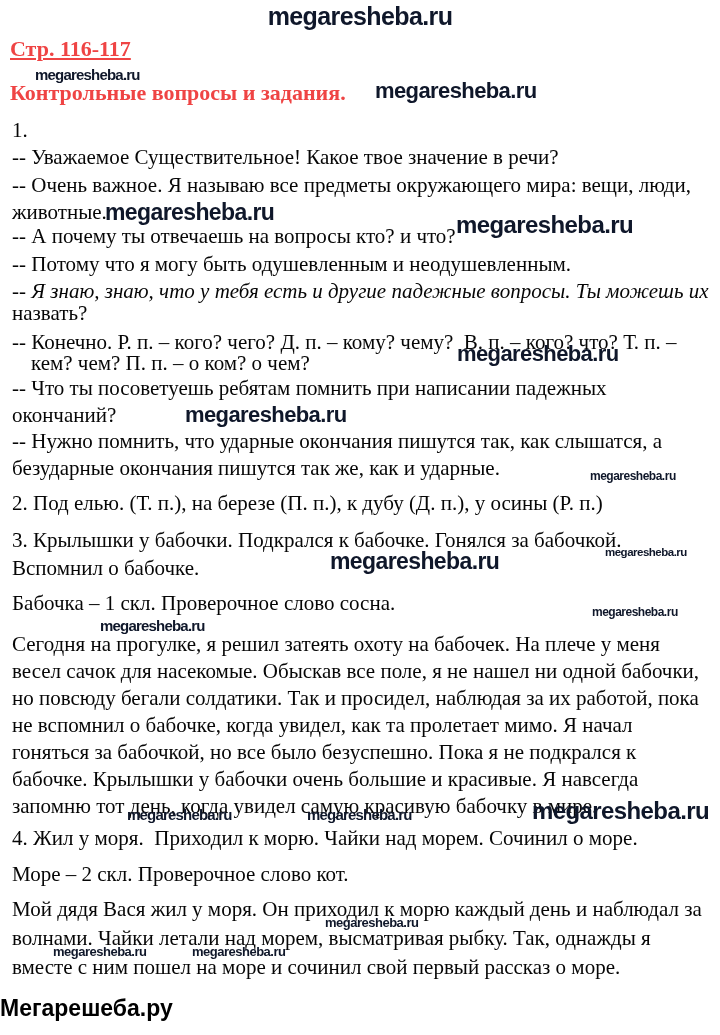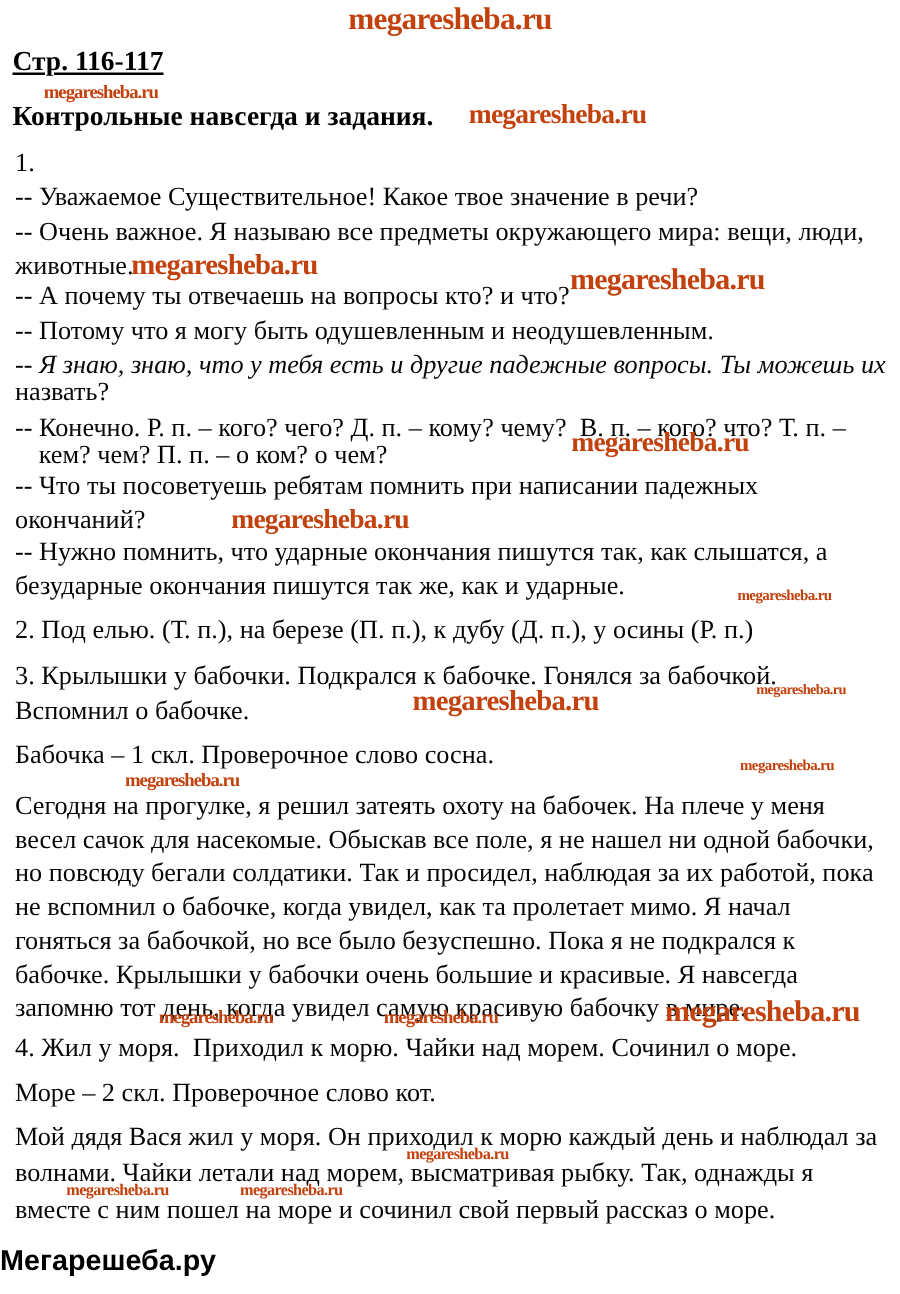--- a/index.html
+++ b/index.html
@@ -6,25 +6,25 @@
   .page {
     position:relative; width:720px; height:1035px; background:#ffffff;
     color:#000; font-family:"Liberation Serif", serif; overflow:hidden;
   }
   .line {
     position:absolute; left:12px; font-size:21px; line-height:24px;
     white-space:pre; color:#060606;
   }
   .head {
     position:absolute; left:10px; font-weight:bold; font-size:22px;
-    white-space:pre; color:#000000;
+    white-space:pre; color:#ef4444;
   }
   .wm {
-    position:absolute; font-family:Liberation Serif, serif;
-    font-weight:bold; letter-spacing:-0.6px; white-space:pre; color:#c2410c;
+    position:absolute; font-family:Liberation Sans, sans-serif;
+    font-weight:bold; letter-spacing:-0.6px; white-space:pre; color:#0f172a;
   }
   .wm-top { left:0; right:0; top:2px; text-align:center; font-size:25px; }
   .wm-lg  { font-size:23px; }
   .wm-reg { font-weight:600; font-size:15px; letter-spacing:-0.8px; }
   .wm-sm  { font-size:12px; letter-spacing:-0.5px; }
   .underline { text-decoration:underline; }
   .footer-brand {
     position:absolute; left:0; right:0; top:995px; text-align:left;
     font-family:"Liberation Sans", sans-serif; font-weight:bold;
     font-size:23px; color:#000;
@@ -34,21 +34,21 @@
 <body>
 
 <div class="page">
 
   <div class="wm wm-top">megaresheba.ru</div>
 
   <div class="head underline" style="top:36px;">Стр. 116-117</div>
 
   <div class="wm wm-reg" style="left:35px; top:66px;">megaresheba.ru</div>
 
-  <div class="head" style="top:80px;">Контрольные навсегда и задания.</div>
+  <div class="head" style="top:80px;">Контрольные вопросы и задания.</div>
   <div class="wm" style="left:375px; top:78px; font-size:22px;">megaresheba.ru</div>
 
   <div class="line" style="top:118px;">1.</div>
 
   <div class="line" style="top:145px;">-- Уважаемое Существительное! Какое твое значение в речи?</div>
   <div class="line" style="top:173px;">-- Очень важное. Я называю все предметы окружающего мира: вещи, люди,</div>
   <div class="line" style="top:200px;">животные.</div>
   <div class="wm wm-lg" style="left:105px; top:199px;">megaresheba.ru</div>
   <div class="line" style="top:224px;">-- А почему ты отвечаешь на вопросы кто? и что?</div>
   <div class="wm wm-lg" style="left:456px; top:211px; font-size:24px;">megaresheba.ru</div>

